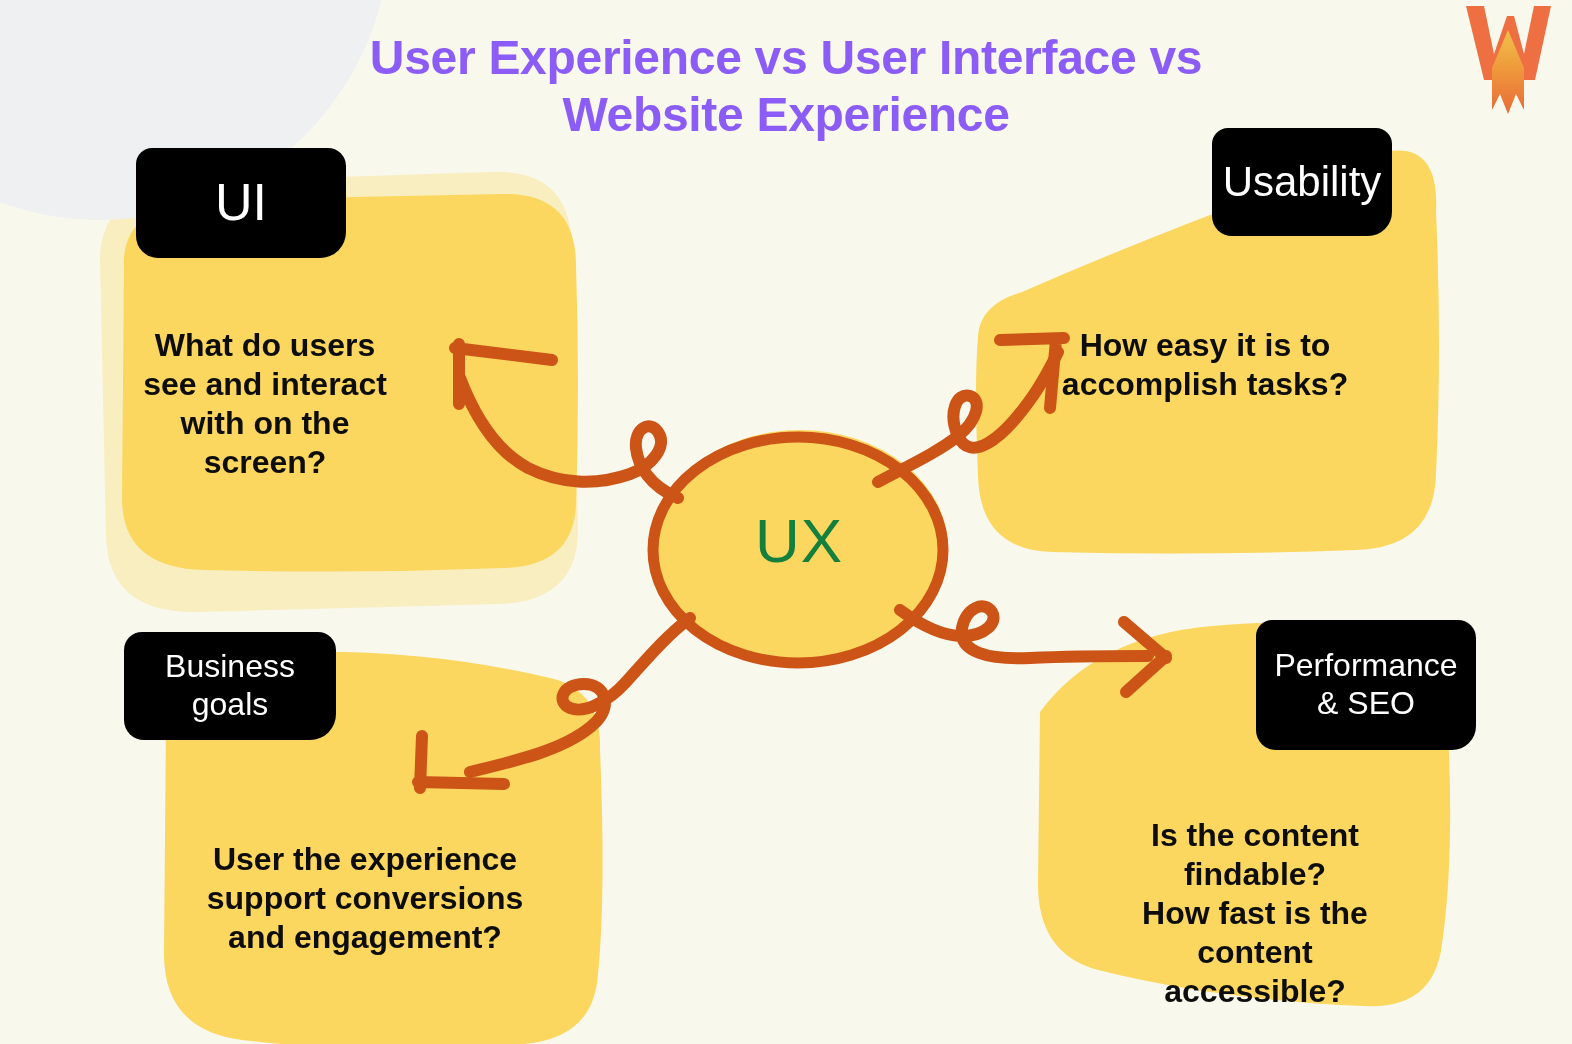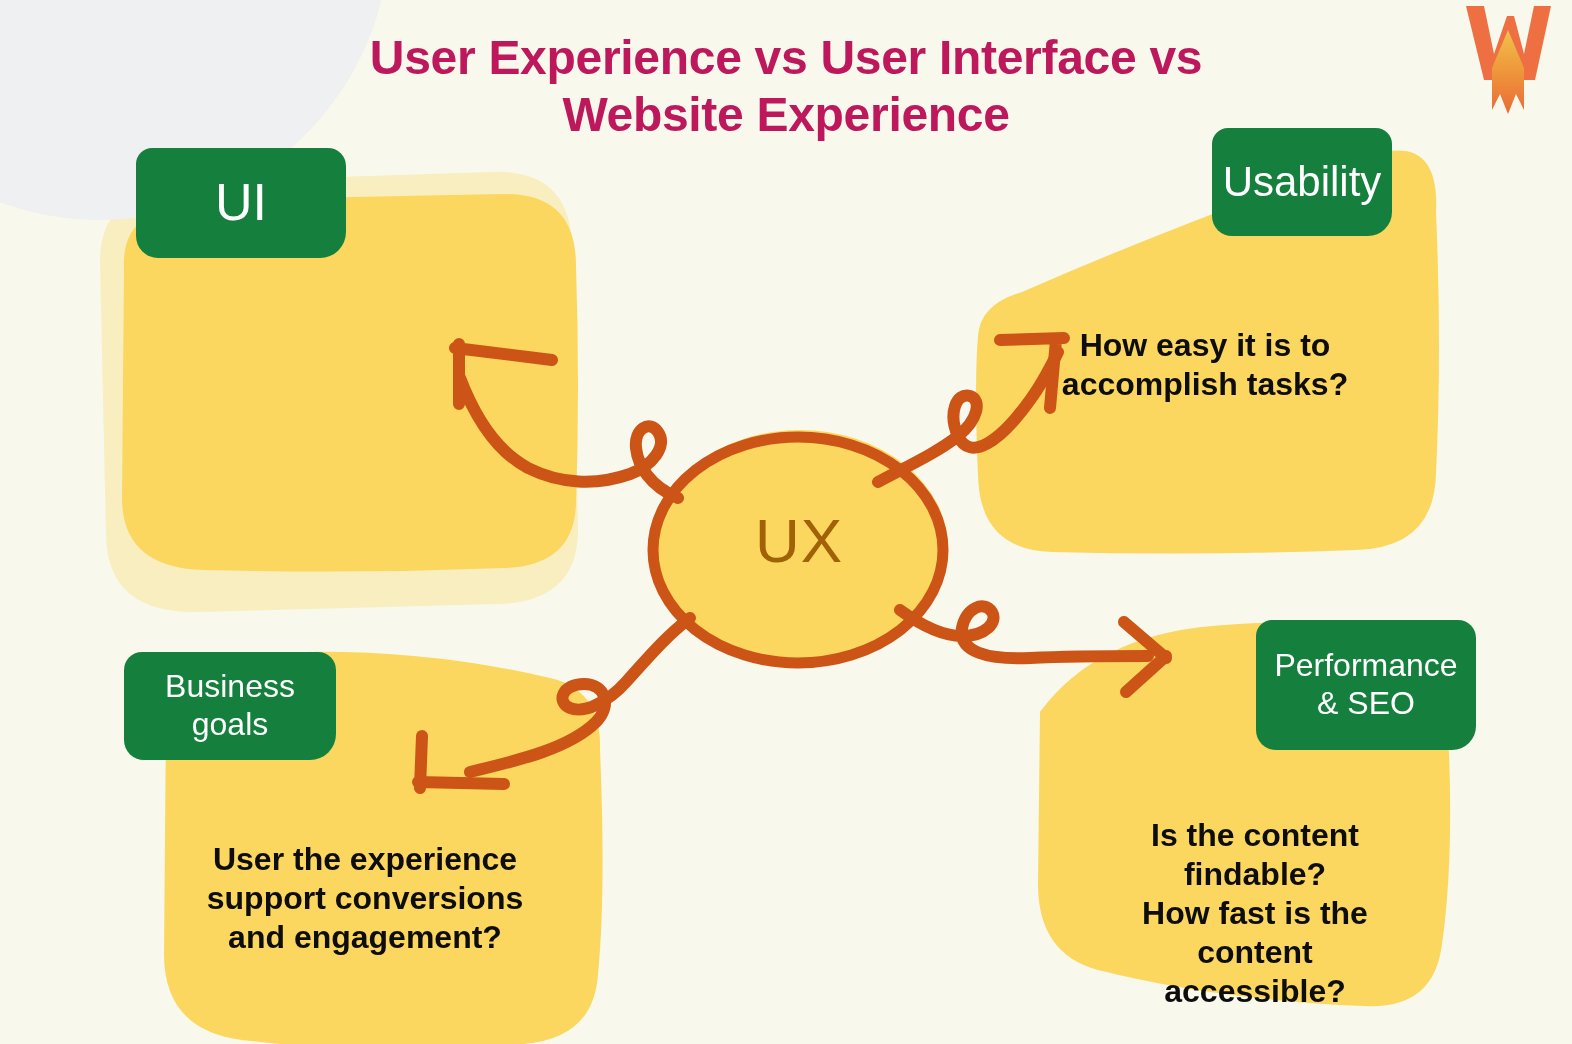--- a/index.html
+++ b/index.html
@@ -11,40 +11,40 @@
     position:relative;
   }
   #stage{position:absolute;inset:0;width:1572px;height:1044px;}
   #bg{position:absolute;left:0;top:0;width:1572px;height:1044px;}
   .layer{position:absolute;left:0;top:0;width:1572px;height:1044px;pointer-events:none;}
 
   
   .title{
     position:absolute;left:286px;top:30px;width:1000px;
     text-align:center;
-    color:#be185d;
+    color:#8b5cf6;
     font-size:48px;font-weight:bold;line-height:1.18;
     letter-spacing:-0.3px;
   }
 
   
   .badge{
     position:absolute;
-    background:#15803d;
+    background:#000000;
     color:#ffffff;
     display:flex;align-items:center;justify-content:center;
     text-align:center;
     font-weight:normal;
     line-height:1.18;
     border-radius:18px/22px;
     z-index:6;
   }
   #badge-ui{left:136px;top:148px;width:210px;height:110px;font-size:52px;border-radius:16px 18px 26px 22px;}
   #badge-usability{left:1212px;top:128px;width:180px;height:108px;font-size:42px;border-radius:16px 16px 24px 20px;}
-  #badge-business{left:124px;top:632px;width:212px;height:108px;font-size:32px;border-radius:18px 18px 26px 20px;padding-bottom:1px;box-sizing:border-box;margin-top:20px;}
+  #badge-business{left:124px;top:632px;width:212px;height:108px;font-size:32px;border-radius:18px 18px 26px 20px;padding-bottom:1px;box-sizing:border-box;}
   #badge-perf{left:1256px;top:620px;width:220px;height:130px;font-size:32px;border-radius:16px 18px 24px 20px;}
 
   
   .card-text{
     position:absolute;
     color:#0d0d0d;
     font-weight:bold;
     text-align:center;
     line-height:1.22;
     font-size:32px;
@@ -52,21 +52,21 @@
     white-space:pre-line;
   }
   #text-ui{left:110px;top:326px;width:310px;}
   #text-usability{left:1035px;top:326px;width:340px;}
   #text-business{left:170px;top:840px;width:390px;}
   #text-perf{left:1100px;top:816px;width:310px;}
 
   
   #ux-label{
     position:absolute;left:644px;top:505px;width:310px;
-    text-align:center;color:#a16207;
+    text-align:center;color:#15803d;
     font-size:62px;font-weight:normal;
     z-index:7;letter-spacing:1px;
   }
 
   
   #logo{position:absolute;left:1462px;top:2px;width:92px;height:115px;z-index:8;}
 </style>
 </head>
 <body>
 
@@ -142,20 +142,24 @@
     <div>Website Experience</div>
   </div>
 
   <div class="badge" id="badge-ui">UI</div>
   <div class="badge" id="badge-usability">Usability</div>
   <div class="badge" id="badge-business" style="white-space:pre-line;">Business
 goals</div>
   <div class="badge" id="badge-perf" style="white-space:pre-line;">Performance
 &amp; SEO</div>
 
+  <div class="card-text" id="text-ui">What do users
+see and interact
+with on the
+screen?</div>
   <div class="card-text" id="text-usability">How easy it is to
 accomplish tasks?</div>
   <div class="card-text" id="text-business">User the experience
 support conversions
 and engagement?</div>
   <div class="card-text" id="text-perf">Is the content
 findable?
 How fast is the
 content
 accessible?</div>

